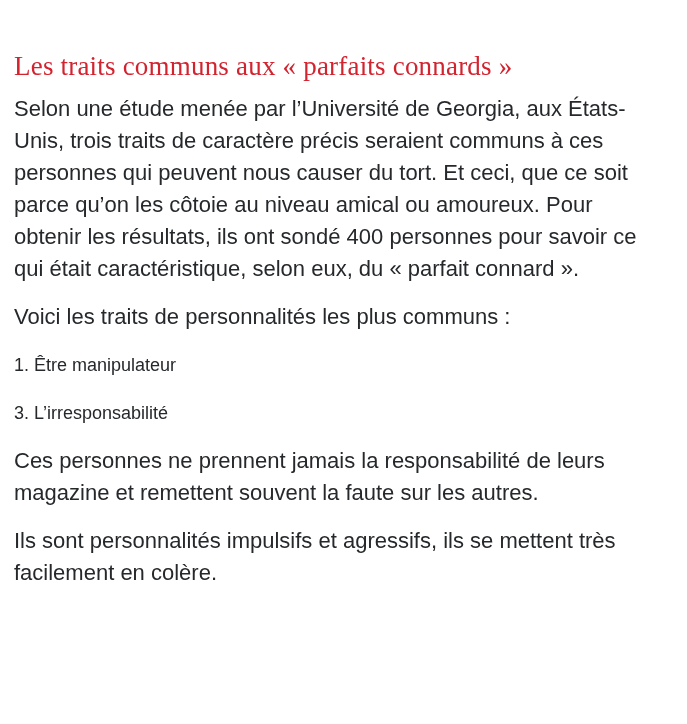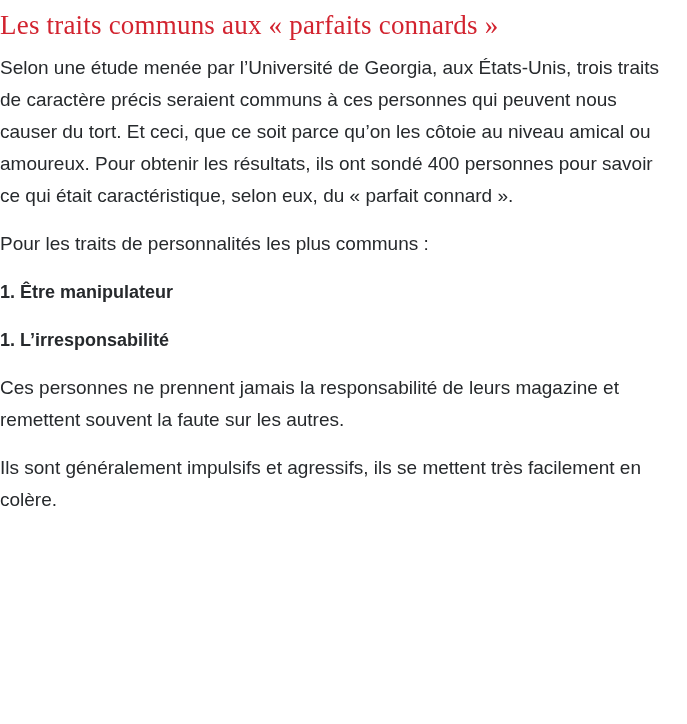--- a/index.html
+++ b/index.html
@@ -10,54 +10,55 @@
   * { box-sizing: border-box; }
   html, body { margin: 0; padding: 0; }
   body {
     width: 687px;
     height: 724px;
     background: var(--bg-color);
     overflow: hidden;
     font-family: "Liberation Sans", sans-serif;
   }
   .article {
-    padding: 8px 22px 0 0;
+    padding: 8px 22px 0 14px;
+    margin-top: 41px;
   }
   .article-title {
     font-family: "Liberation Serif", serif;
     font-weight: 400;
     font-size: 27px;
     line-height: 34px;
     color: var(--title-color);
     margin: 0 0 10px 0;
     letter-spacing: 0.2px;
   }
   .article p {
-    font-size: 19px;
+    font-size: 22px;
     line-height: 32px;
     color: var(--body-color);
     margin: 0 0 16px 0;
   }
   .section-heading {
     font-size: 18px;
     line-height: 32px;
-    font-weight: 700;
+    font-weight: 400;
     color: var(--body-color);
     margin: 0 0 16px 0;
   }
 </style>
 </head>
 <body>
 
 <main class="article">
   <h1 class="article-title">Les traits communs aux « parfaits connards »</h1>
 
   <p>Selon une étude menée par l’Université de Georgia, aux États-Unis, trois traits de caractère précis seraient communs à ces personnes qui peuvent nous causer du tort. Et ceci, que ce soit parce qu’on les côtoie au niveau amical ou amoureux. Pour obtenir les résultats, ils ont sondé 400 personnes pour savoir ce qui était caractéristique, selon eux, du « parfait connard ».</p>
 
-  <p>Pour les traits de personnalités les plus communs :</p>
+  <p>Voici les traits de personnalités les plus communs :</p>
 
   <h3 class="section-heading">1. Être manipulateur</h3>
 
-  <h3 class="section-heading">1. L’irresponsabilité</h3>
+  <h3 class="section-heading">3. L’irresponsabilité</h3>
   <p>Ces personnes ne prennent jamais la responsabilité de leurs magazine et remettent souvent la faute sur les autres.</p>
 
-  <p>Ils sont généralement impulsifs et agressifs, ils se mettent très facilement en colère.</p>
+  <p>Ils sont personnalités impulsifs et agressifs, ils se mettent très facilement en colère.</p>
 </main>
 
 </body></html>

